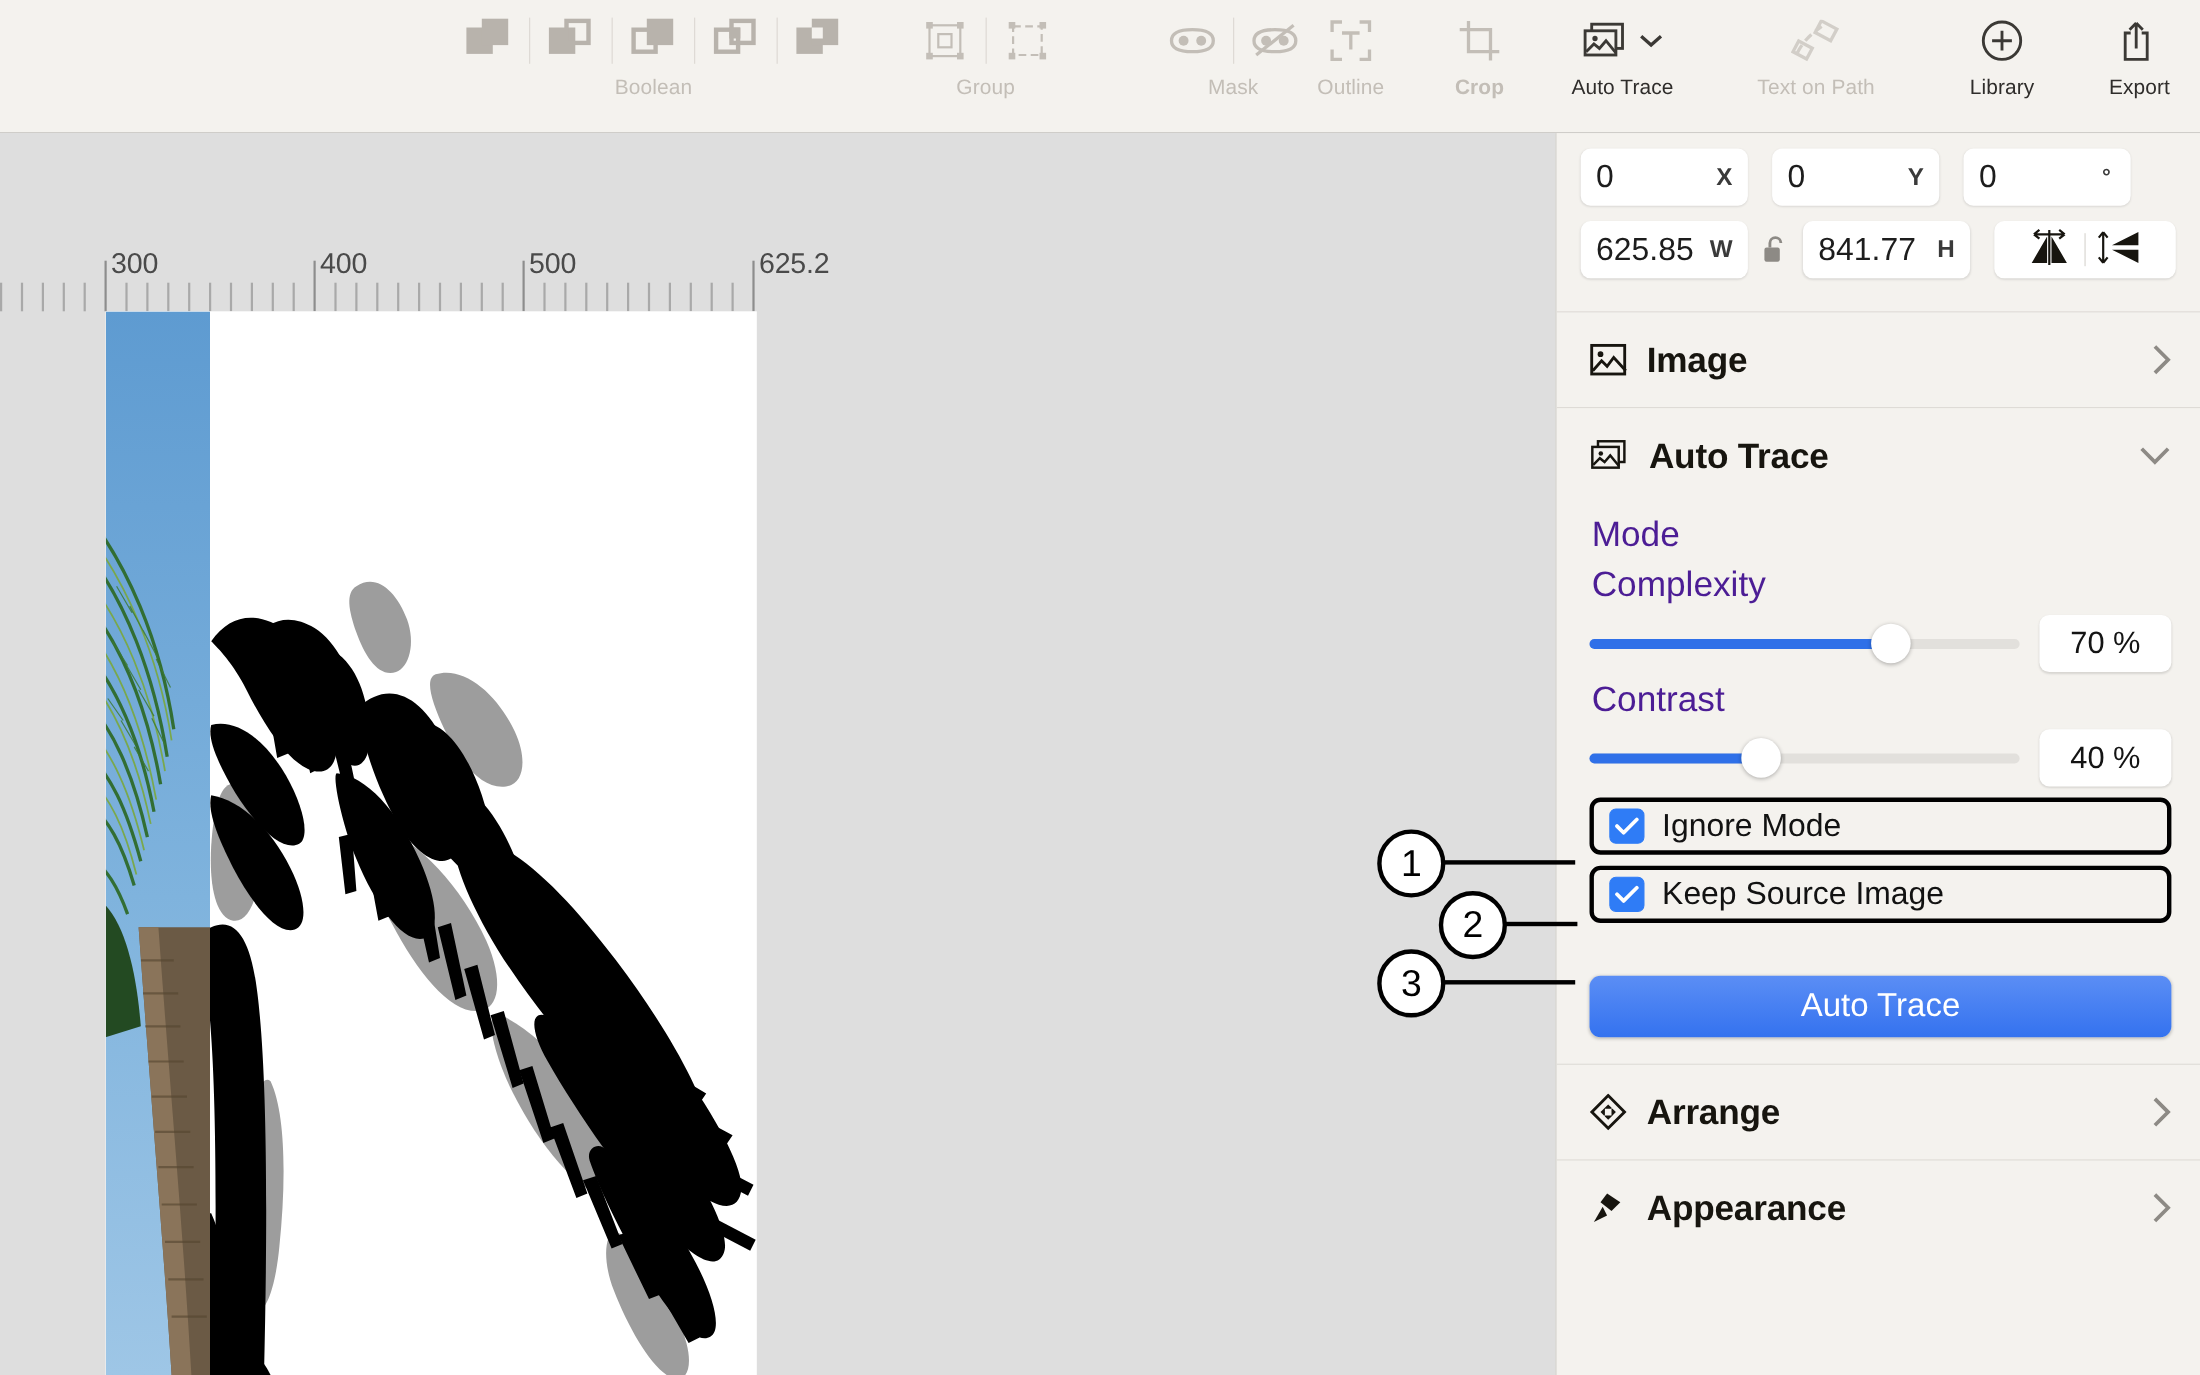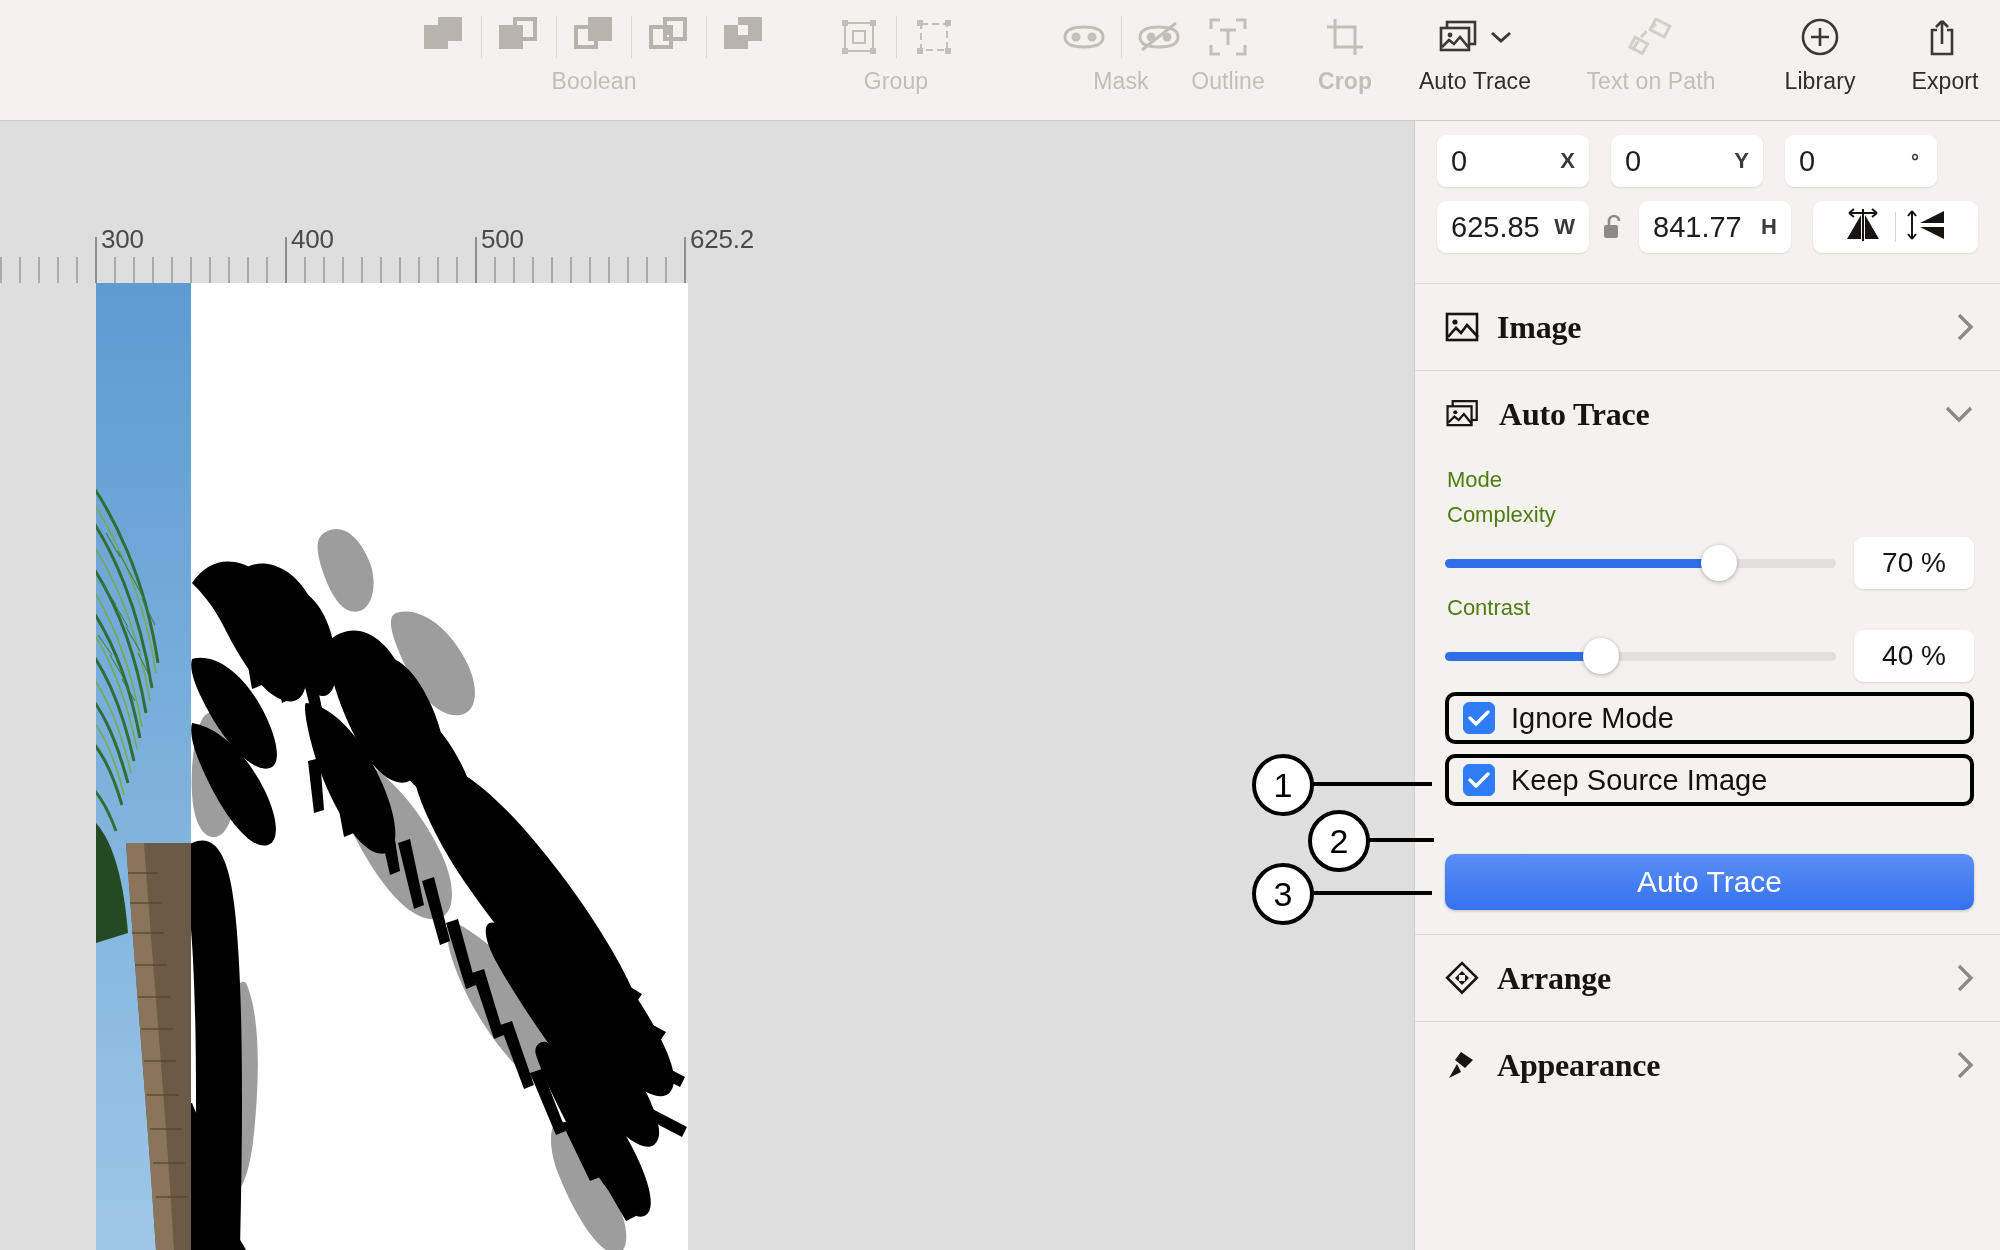--- a/index.html
+++ b/index.html
@@ -18,21 +18,21 @@
     border-bottom: 1px solid #cfcdc9;
     display: flex; align-items: flex-start;
   }
   .tb-group {
     position: absolute; top: 0; height: 121px;
     display: flex; flex-direction: column; align-items: center;
     justify-content: flex-start;
   }
   .tb-icons { display: flex; align-items: center; height: 74px; }
   .tb-label {
-    font-size: 23px; color: #a9a49d; letter-spacing: .1px;
+    font-size: 19px; color: #a9a49d; letter-spacing: .1px;
     line-height: 1; margin-top: -4px;
   }
   .tb-label.dark { color: #2f2d2b; }
   .tb-label.disabled { color: #c3beb7; }
   .tb-sep { width: 1px; height: 42px; background: #dcd8d2; margin: 0 11px; }
   .tb-btn {
     width: 52px; height: 52px; display: flex; align-items: center; justify-content: center;
   }
 
   
@@ -92,25 +92,25 @@
     box-shadow: 0 1px 2px rgba(0,0,0,.10);
     display: flex; align-items: center; justify-content: center; gap: 10px;
   }
   .vsep { width: 1px; height: 30px; background: #d6d3ce; }
 
   .divider { height: 1px; background: #dedbd6; }
 
   .sect-head {
     height: 86px; display: flex; align-items: center; padding: 0 26px 0 30px; gap: 18px;
   }
-  .sect-title { font-size: 32px; font-weight: bold; color: #17150f; letter-spacing: -0.2px; font-family: Liberation Serif, serif; }
+  .sect-title { font-size: 32px; font-weight: bold; color: #17150f; letter-spacing: -0.2px; }
   .chev { margin-left: auto; color: #8d8a85; display: flex; align-items: center; }
 
   .at-body { padding: 4px 26px 22px 30px; }
-  .lbl { font-size: 22px; color: #4d7c0f; margin: 6px 0 9px 2px; }
+  .lbl { font-size: 32px; color: #4c1d95; margin: 6px 0 9px 2px; }
 
   .select {
     position: relative; height: 54px; background: #fff; border-radius: 9px;
     box-shadow: 0 1px 2px rgba(0,0,0,.12);
     display: flex; align-items: center; padding: 0 16px; margin-bottom: 10px;
   }
   .select .sv { font-size: 30px; color: #141414; }
   .select .stepper {
     position: absolute; right: 5px; top: 5px; width: 44px; height: 44px;
     background: #2f7cf6; border-radius: 7px;

